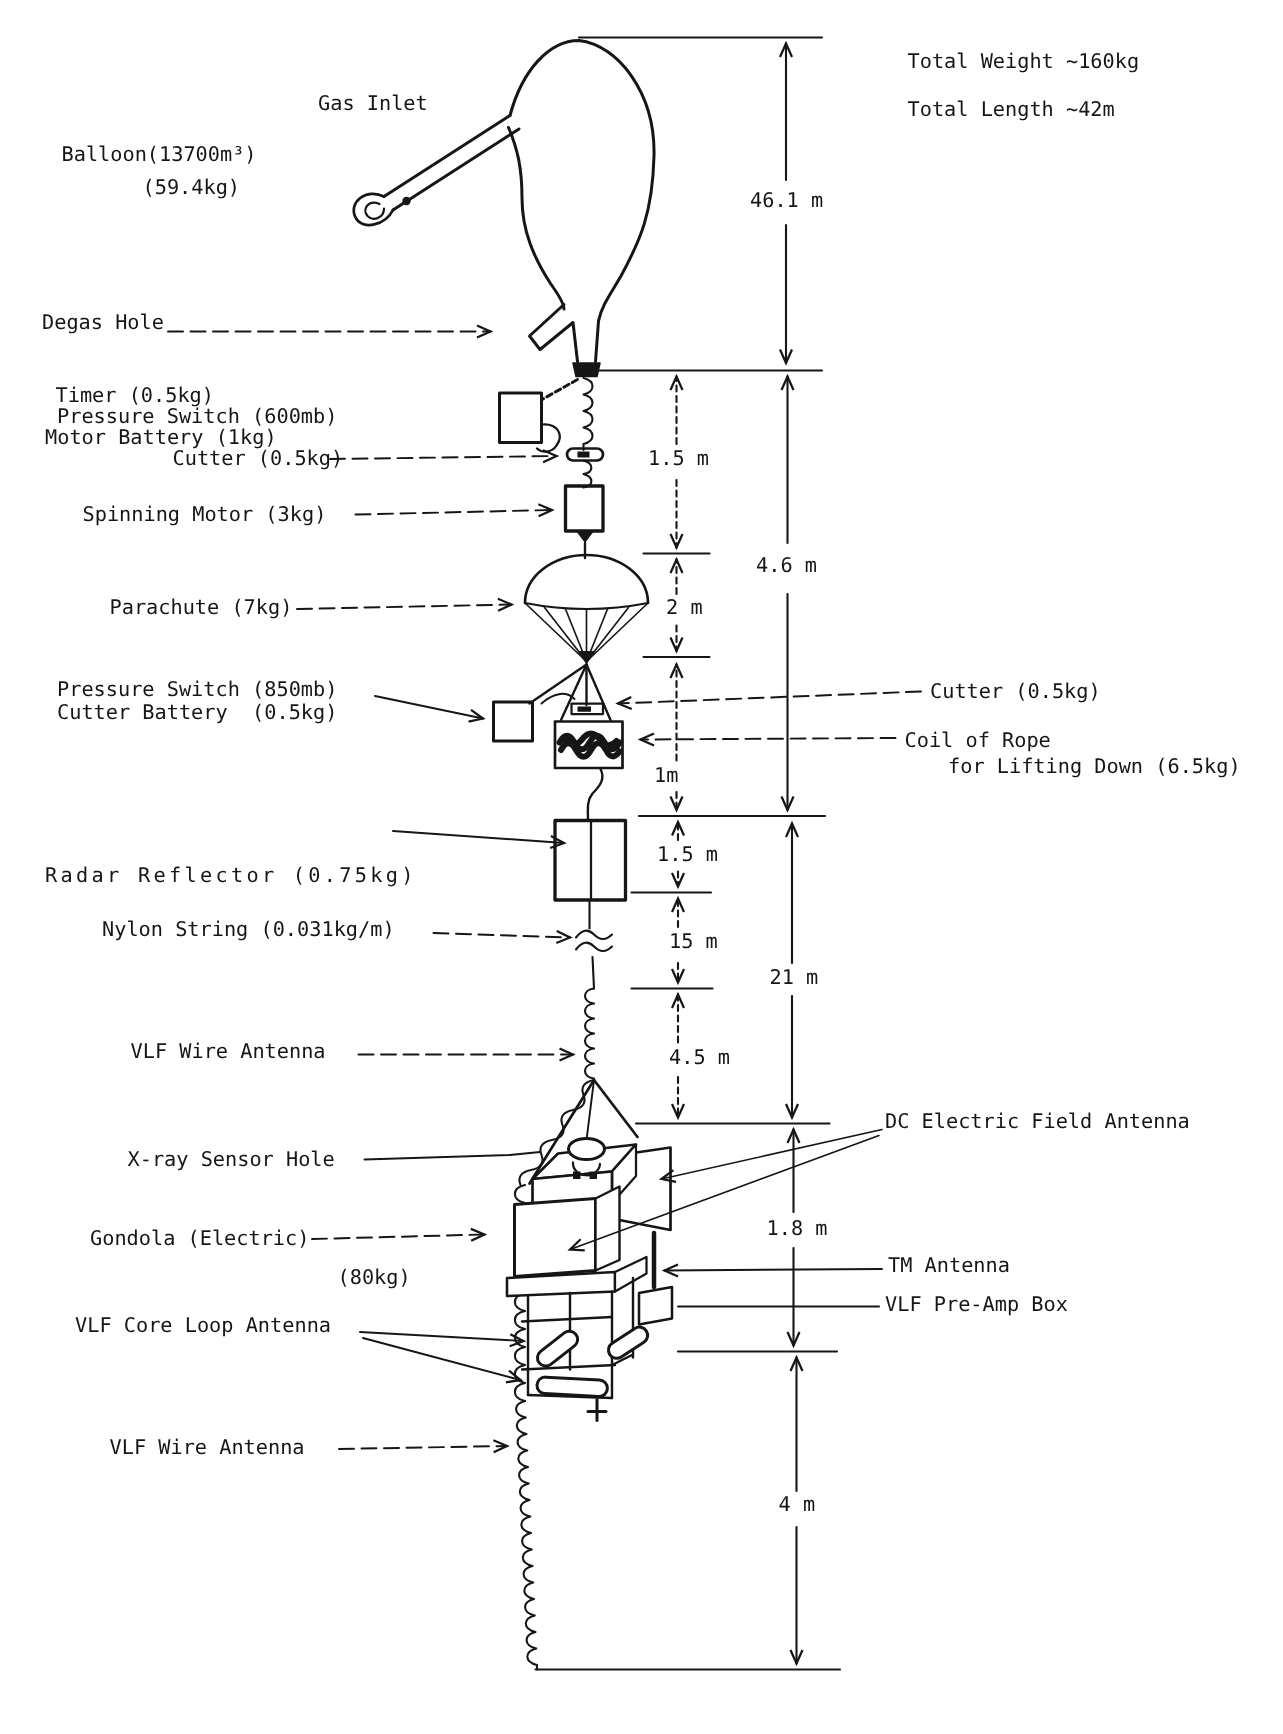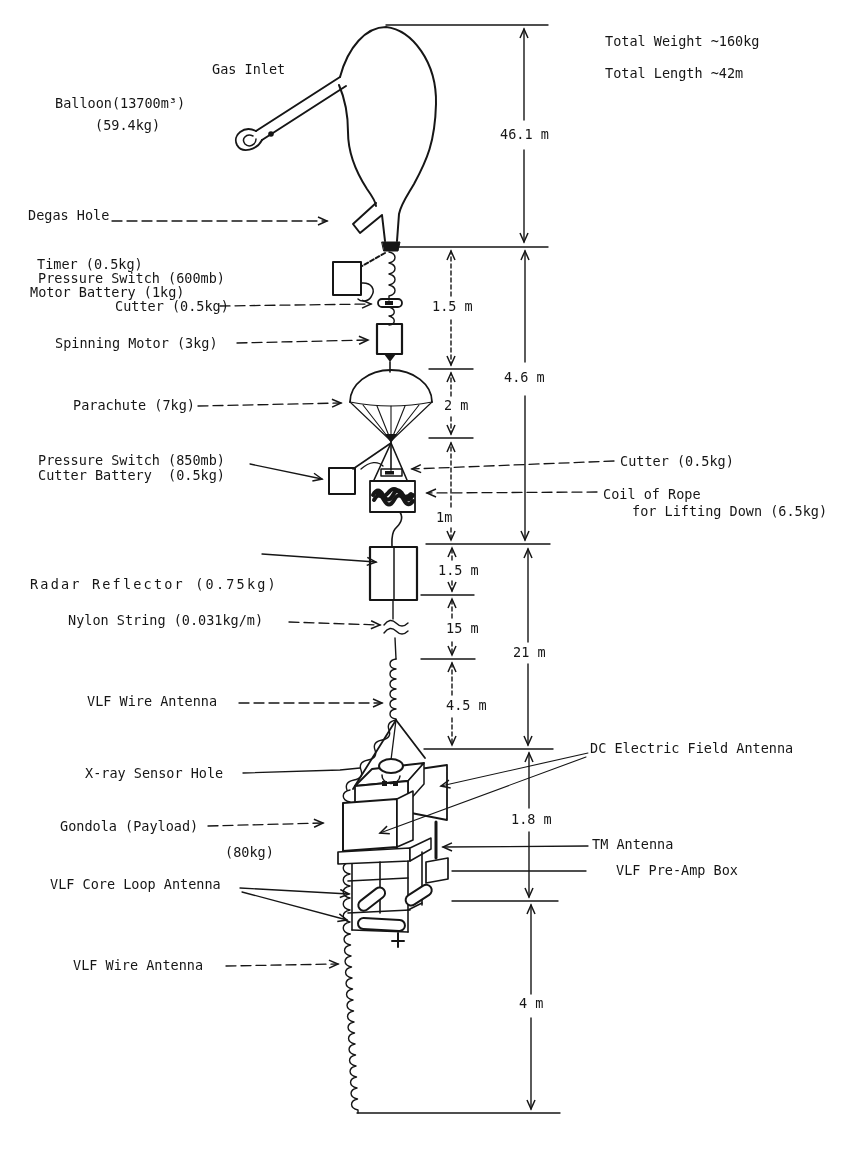--- a/index.html
+++ b/index.html
@@ -208,46 +208,46 @@
     </g>
     <path d="M588,846 L443,847" marker-end="url(#ah)"></path>
     <path d="M586,871 L452,871"></path>
   </g>
 </svg>
 
 <div class="lbl" style="left:605px;top:34px">Total Weight ~160kg</div>
 <div class="lbl" style="left:605px;top:66px">Total Length ~42m</div>
 
 <div class="lbl" style="left:212px;top:62px">Gas Inlet</div>
-<div class="lbl" style="left:55px;top:96px">Balloon(13700m³)</div>
+<div class="lbl" style="left:41px;top:96px">Balloon(13700m³)</div>
 <div class="lbl" style="left:95px;top:118px">(59.4kg)</div>
 <div class="lbl" style="left:28px;top:208px">Degas Hole</div>
 <div class="lbl" style="left:37px;top:257px">Timer (0.5kg)</div>
 <div class="lbl" style="left:38px;top:271px">Pressure Switch (600mb)</div>
 <div class="lbl" style="left:30px;top:285px">Motor Battery (1kg)</div>
 <div class="lbl" style="left:115px;top:299px">Cutter (0.5kg)</div>
 <div class="lbl" style="left:55px;top:336px">Spinning Motor (3kg)</div>
 <div class="lbl" style="left:73px;top:398px">Parachute (7kg)</div>
 <div class="lbl" style="left:38px;top:453px">Pressure Switch (850mb)</div>
 <div class="lbl" style="left:38px;top:468px">Cutter Battery  (0.5kg)</div>
 <div class="lbl wide" style="left:30px;top:545px">Radar Reflector (0.75kg)</div>
 <div class="lbl" style="left:68px;top:613px">Nylon String (0.031kg/m)</div>
 <div class="lbl" style="left:87px;top:694px">VLF Wire Antenna</div>
 <div class="lbl" style="left:85px;top:766px">X-ray Sensor Hole</div>
-<div class="lbl" style="left:60px;top:819px">Gondola (Payload)</div>
+<div class="lbl" style="left:60px;top:819px">Gondola (Electric)</div>
 <div class="lbl" style="left:225px;top:845px">(80kg)</div>
 <div class="lbl" style="left:50px;top:877px">VLF Core Loop Antenna</div>
 <div class="lbl" style="left:73px;top:958px">VLF Wire Antenna</div>
 
 <div class="lbl" style="left:620px;top:454px">Cutter (0.5kg)</div>
 <div class="lbl" style="left:603px;top:487px">Coil of Rope</div>
 <div class="lbl" style="left:632px;top:504px">for Lifting Down (6.5kg)</div>
 <div class="lbl" style="left:590px;top:741px">DC Electric Field Antenna</div>
 <div class="lbl" style="left:592px;top:837px">TM Antenna</div>
-<div class="lbl" style="left:616px;top:863px">VLF Pre-Amp Box</div>
+<div class="lbl" style="left:590px;top:863px">VLF Pre-Amp Box</div>
 
 <div class="lbl" style="left:500px;top:127px">46.1 m</div>
 <div class="lbl" style="left:432px;top:299px">1.5 m</div>
 <div class="lbl" style="left:504px;top:370px">4.6 m</div>
 <div class="lbl" style="left:444px;top:398px">2 m</div>
 <div class="lbl" style="left:436px;top:510px">1m</div>
 <div class="lbl" style="left:438px;top:563px">1.5 m</div>
 <div class="lbl" style="left:446px;top:621px">15 m</div>
 <div class="lbl" style="left:513px;top:645px">21 m</div>
 <div class="lbl" style="left:446px;top:698px">4.5 m</div>

